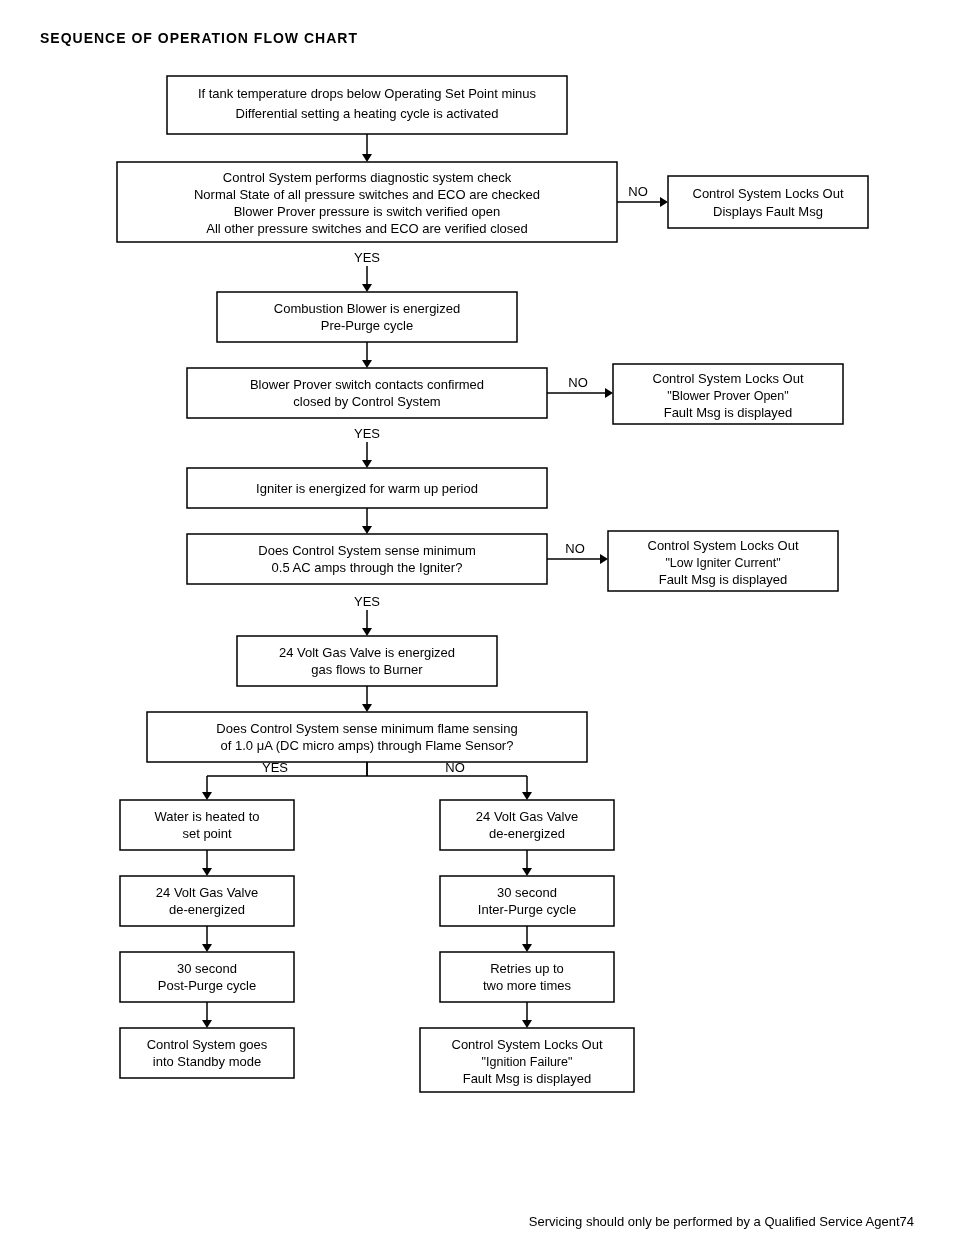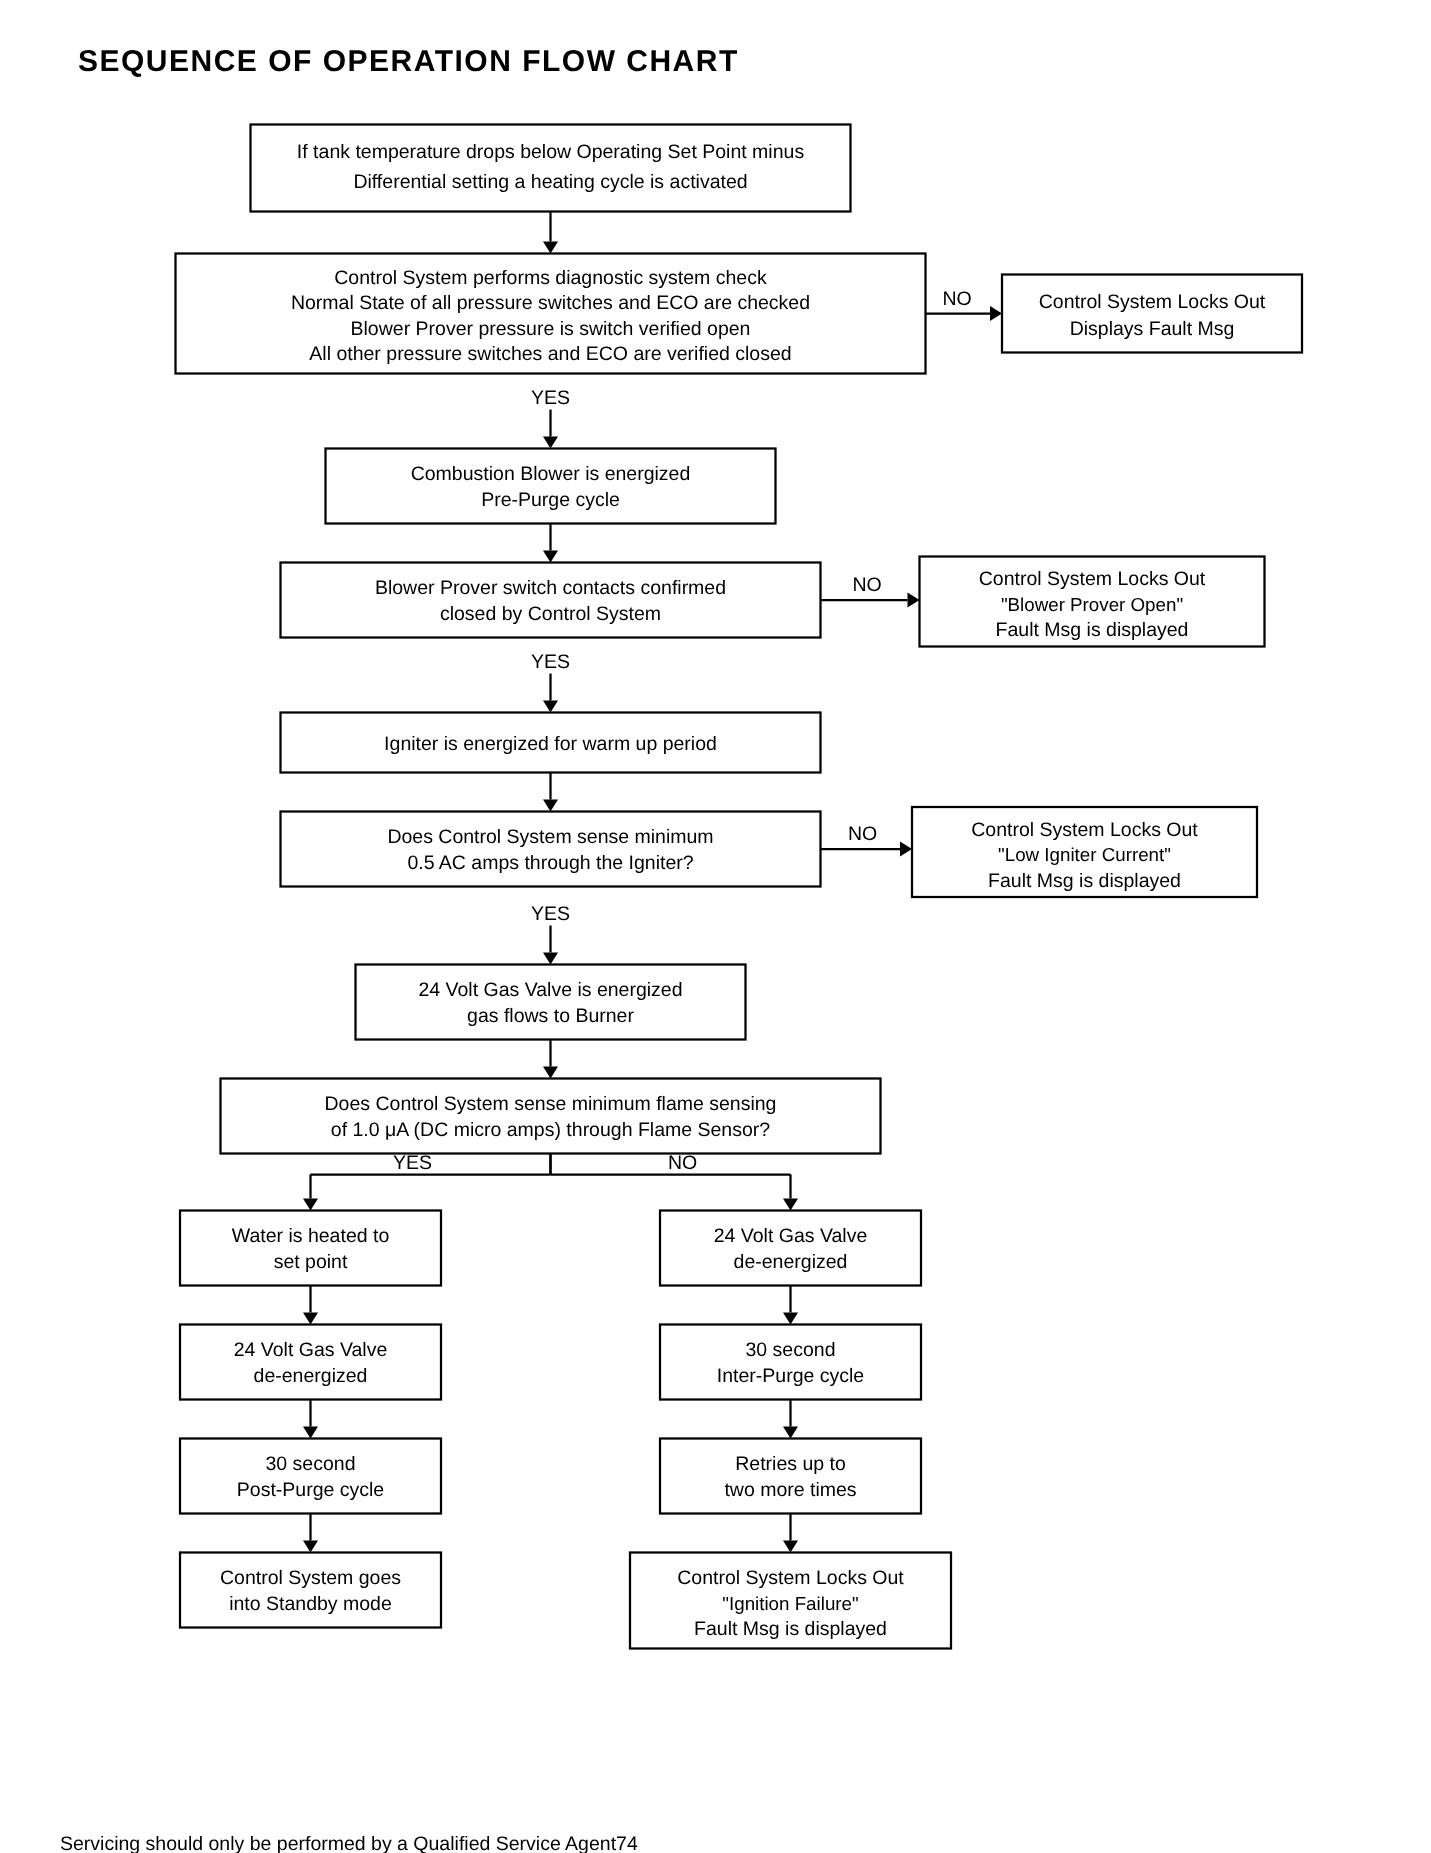--- a/index.html
+++ b/index.html
@@ -12,32 +12,31 @@
       min-height: 1235px;
       position: relative;
     }
     .page {
       width: 954px;
       min-height: 1235px;
       padding: 30px 40px 40px 40px;
       position: relative;
     }
     h1 {
-      font-size: 20px;
+      font-size: 14px;
       font-weight: bold;
       margin-bottom: 20px;
       letter-spacing: 1px;
-      margin-left: 12px;
     }
     .footer {
       position: absolute;
       bottom: 20px;
       width: 100%;
       display: flex;
-      justify-content: flex-start;
+      justify-content: flex-end;
       left: 0;
       padding: 0 40px;
     }
     
     svg {
       overflow: visible;
     }
   </style>
 </head>
 <body>

